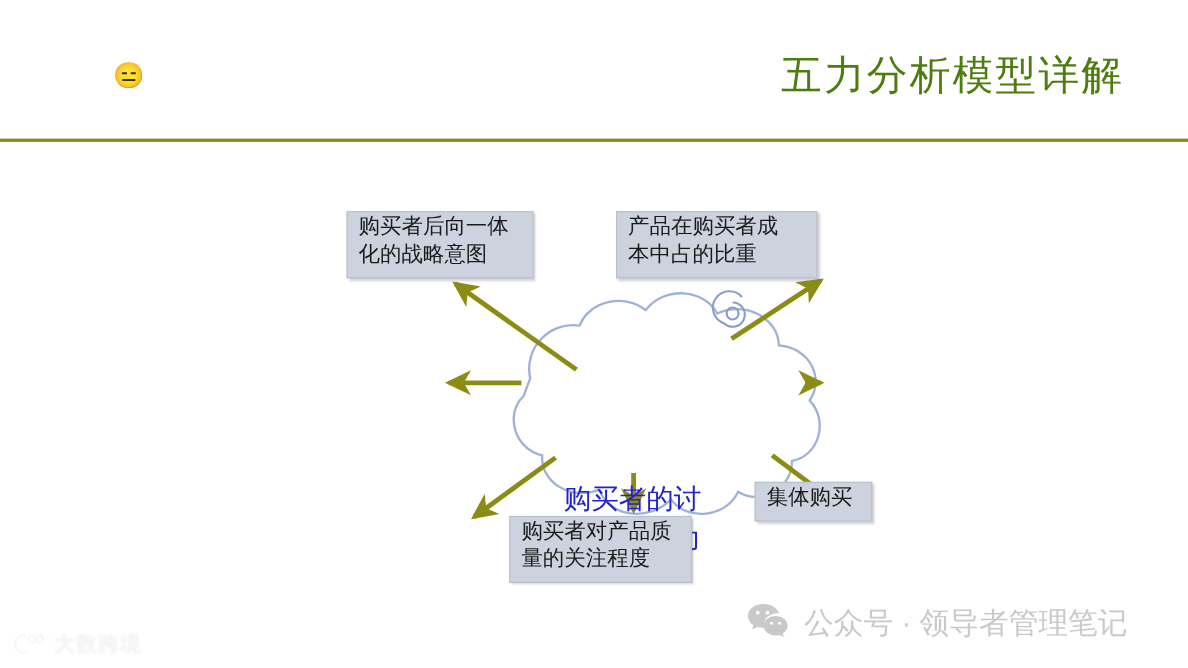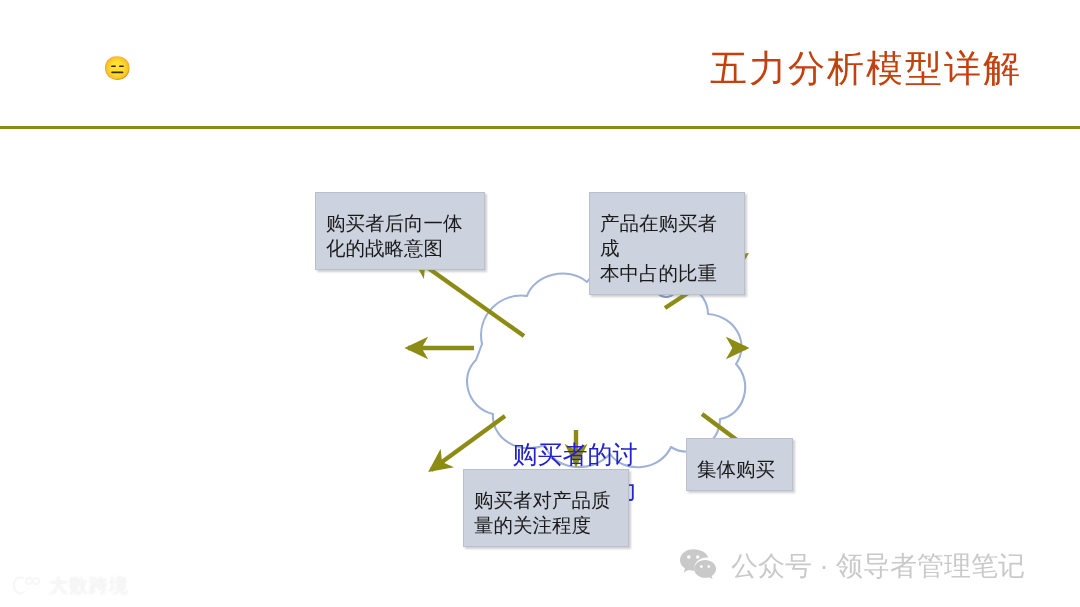--- a/index.html
+++ b/index.html
@@ -27,21 +27,21 @@
     font-size: 23px;
     text-align: center;
     user-select: none;
   }
   .slide-title {
     position: absolute;
     right: 58px;
     top: 44px;
     font-size: 37px;
     letter-spacing: 2px;
-    color: #c2410c;
+    color: #4d7c0f;
     font-family: "Liberation Serif", "DejaVu Serif", serif;
     white-space: nowrap;
   }
   .header-rule {
     position: absolute;
     left: 0px;
     top: 126px;
     width: 1080px;
     height: 3px;
     background: #8c8c15;
@@ -64,28 +64,28 @@
 
   
   .node-box {
     position: absolute;
     background: #ccd2de;
     border: 1px solid #b9bfcc;
     box-shadow: 2px 2px 2px rgba(120,120,120,0.35);
     color: #1a1a1a;
     font-size: 19.5px;
     line-height: 1.28;
-    padding: 19px 10px 7px 10px;
+    padding: 2px 10px 7px 10px;
     box-sizing: border-box;
     font-family: "Liberation Serif", "DejaVu Serif", serif;
     white-space: pre-line;
   }
 
   #box-backward   { left: 315px; top: 192px; width: 170px; }
-  #box-costshare  { left: 589px; top: 192px; width: 156px; }
+  #box-costshare  { left: 560px; top: 192px; width: 183px; }
   #box-standard   { left: 243px; top: 325px; width: 124px; }
   #box-bulk       { left: 723px; top: 322px; width: 127px; }
   #box-substitute { left: 295px; top: 436px; width: 113px; }
   #box-quality    { left: 463px; top: 469px; width: 166px; }
   #box-group      { left: 686px; top: 438px; width: 107px; }
 
   
   .cloud-label {
     position: absolute;
     left: 440px;

